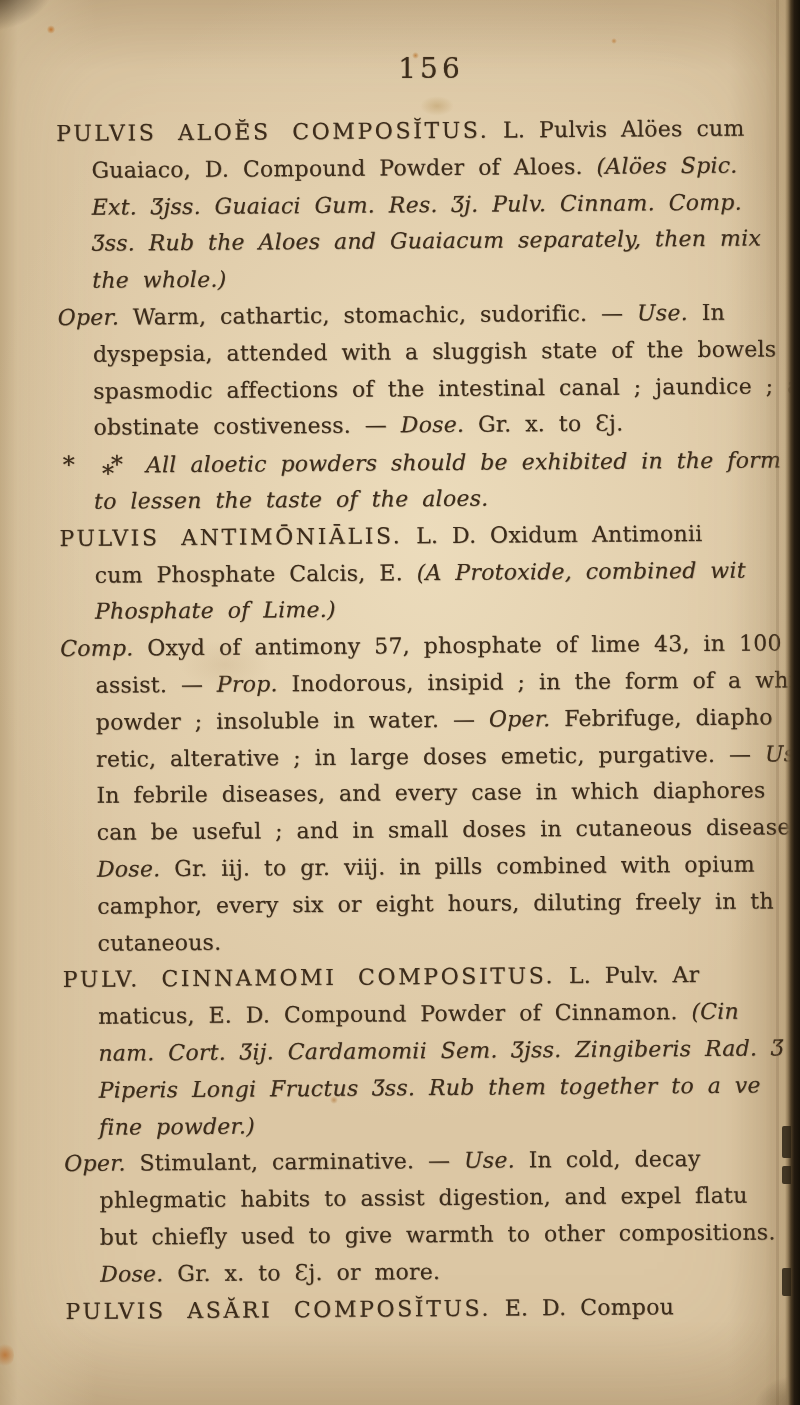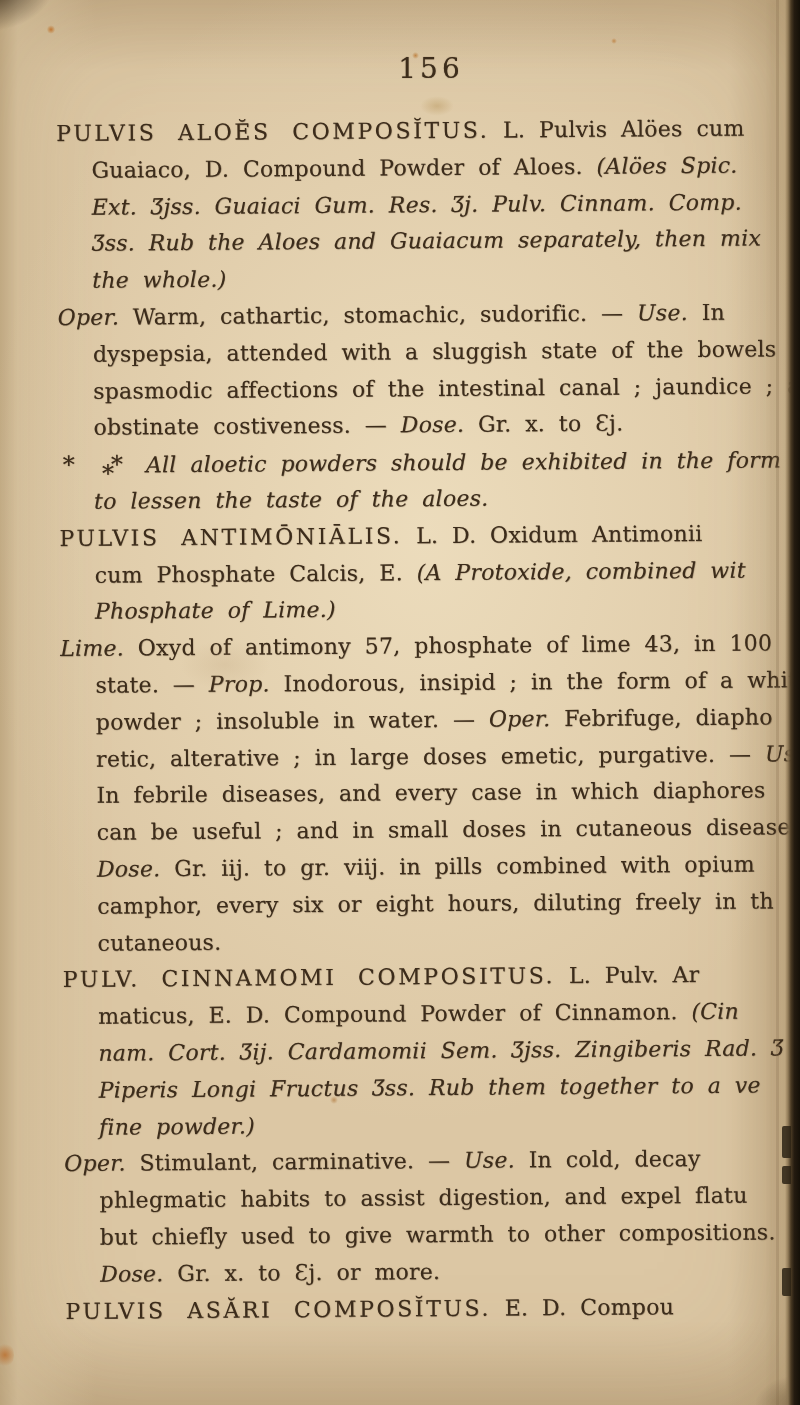--- a/index.html
+++ b/index.html
@@ -100,22 +100,22 @@
       <div class="line in1"><span class="s-i">the whole.)</span></div>
       <div class="line in0"><span class="s-i">Oper.</span><span class="s-r"> Warm, cathartic, stomachic, sudorific. — </span><span class="s-i">Use.</span><span class="s-r"> In</span></div>
       <div class="line in1"><span class="s-r">dyspepsia, attended with a sluggish state of the bowels</span></div>
       <div class="line in1"><span class="s-r">spasmodic affections of the intestinal canal ; jaundice ; and</span></div>
       <div class="line in1"><span class="s-r">obstinate costiveness. — </span><span class="s-i">Dose.</span><span class="s-r"> Gr. x. to Ɛj.</span></div>
       <div class="line in0"><span class="s-n">* *</span><span class="s-nl">*</span><span class="s-i"> All aloetic powders should be exhibited in the form of pills</span></div>
       <div class="line in1"><span class="s-i">to lessen the taste of the aloes.</span></div>
       <div class="line in0"><span class="s-c">PULVIS ANTIMŌNIĀLIS.</span><span class="s-r"> L. D. Oxidum Antimonii</span></div>
       <div class="line in1"><span class="s-r">cum Phosphate Calcis, E.  </span><span class="s-i">(A Protoxide, combined wit</span></div>
       <div class="line in1"><span class="s-i">Phosphate of Lime.)</span></div>
-      <div class="line in0"><span class="s-i">Lime.</span><span class="s-r"> Oxyd of antimony 57, phosphate of lime 43, in 100</span></div>
-      <div class="line in1"><span class="s-r">state. — </span><span class="s-i">Prop.</span><span class="s-r"> Inodorous, insipid ; in the form of a whit</span></div>
+      <div class="line in0"><span class="s-i">Comp.</span><span class="s-r"> Oxyd of antimony 57, phosphate of lime 43, in 100</span></div>
+      <div class="line in1"><span class="s-r">assist. — </span><span class="s-i">Prop.</span><span class="s-r"> Inodorous, insipid ; in the form of a whit</span></div>
       <div class="line in1"><span class="s-r">powder ; insoluble in water. — </span><span class="s-i">Oper.</span><span class="s-r"> Febrifuge, diapho</span></div>
       <div class="line in1"><span class="s-r">retic, alterative ; in large doses emetic, purgative. — </span><span class="s-i">Use</span></div>
       <div class="line in1"><span class="s-r">In febrile diseases, and every case in which diaphores</span></div>
       <div class="line in1"><span class="s-r">can be useful ; and in small doses in cutaneous diseases. —</span></div>
       <div class="line in1"><span class="s-i">Dose.</span><span class="s-r"> Gr. iij. to gr. viij. in pills combined with opium</span></div>
       <div class="line in1"><span class="s-r">camphor, every six or eight hours, diluting freely in th</span></div>
       <div class="line in1"><span class="s-r">cutaneous.</span></div>
       <div class="line in0"><span class="s-c">PULV. CINNAMOMI COMPOSITUS.</span><span class="s-r"> L.  Pulv. Ar</span></div>
       <div class="line in1"><span class="s-r">maticus, E. D.  Compound Powder of Cinnamon.  </span><span class="s-i">(Cin</span></div>
       <div class="line in1"><span class="s-i">nam. Cort. Ʒij. Cardamomii Sem. Ʒjss. Zingiberis Rad. Ʒ</span></div>

